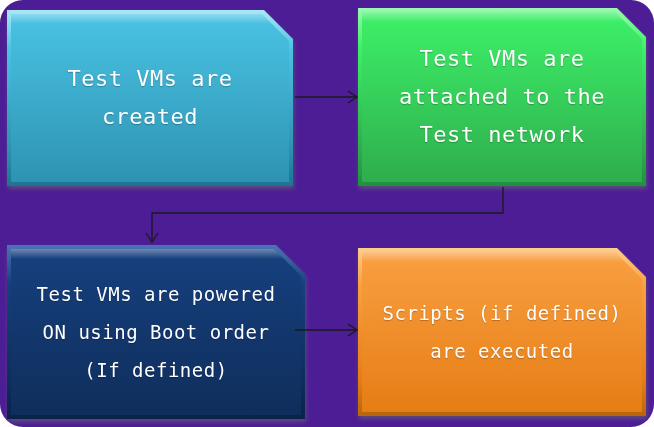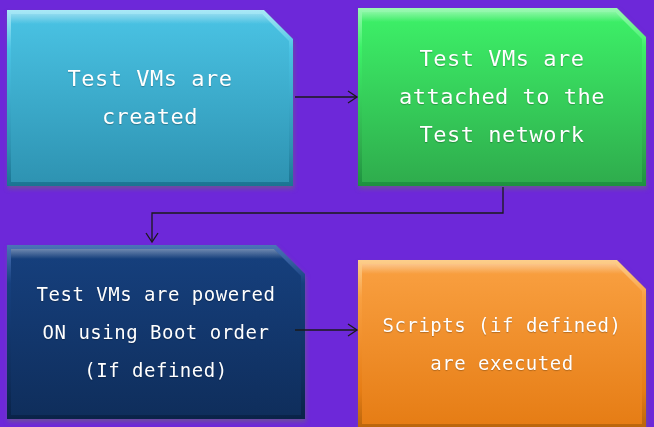--- a/index.html
+++ b/index.html
@@ -28,21 +28,21 @@
     letter-spacing:.5px;text-shadow:0 1px 1px rgba(0,0,0,.25);
   }
   .node-lg .label{font-size:22px;}
   .node-sm .label{font-size:19px;}
   #connector-layer{position:absolute;left:0;top:0;pointer-events:none;}
   #connector-layer path{fill:none;stroke:var(--arrow,#1a1a1a);stroke-width:1.3;}
 </style>
 </head>
 <body>
 
-<div id="canvas" style="--arrow: #1a1a1a; background: #6d28d9;">
+<div id="canvas" style="--arrow: #1a1a1a; background: #4c1d95; border-radius: 23px;">
 
   <div class="node node-lg" style="left: 7px; top: 10px; width: 286px; height: 176px; --top: #4AC3E4; --bottom: #2E93B2; --edge-top: #A9E8F6; --edge-bottom: #1B7492;">
     <div class="frame"></div>
     <div class="face"></div>
     <div class="label">Test VMs are
 created</div>
   </div>
 
   <div class="node node-lg" style="left: 358px; top: 8px; width: 288px; height: 178px; --top: #3DF168; --bottom: #2FAD4D; --edge-top: #9BF8B3; --edge-bottom: #1E9140;">
     <div class="frame"></div>
@@ -53,21 +53,21 @@
   </div>
 
   <div class="node node-sm" style="left: 7px; top: 245px; width: 286px; height: 174px; padding-left: 12px; --top: #16407E; --bottom: #0F2E5C; --edge-top: #4C74B8; --edge-bottom: #0A2348;">
     <div class="frame"></div>
     <div class="face"></div>
     <div class="label">Test VMs are powered
 ON using Boot order
 (If defined)</div>
   </div>
 
-  <div class="node node-sm" style="left: 358px; top: 260px; width: 288px; height: 168px; --top: #F9A041; --bottom: #E67D15; --edge-top: #FCCE8C; --edge-bottom: #B9650C;">
+  <div class="node node-sm" style="left: 358px; top: 248px; width: 288px; height: 168px; --top: #F9A041; --bottom: #E67D15; --edge-top: #FCCE8C; --edge-bottom: #B9650C;">
     <div class="frame"></div>
     <div class="face"></div>
     <div class="label">Scripts (if defined)
 are executed</div>
   </div>
 
   <svg id="connector-layer" width="654" height="427" viewBox="0 0 654 427">
     <path d="M295,97 L356,97"></path>
     <path d="M348,91 L357,97 L348,103"></path>
     <path d="M503,187 L503,213 L152,213 L152,241"></path>

